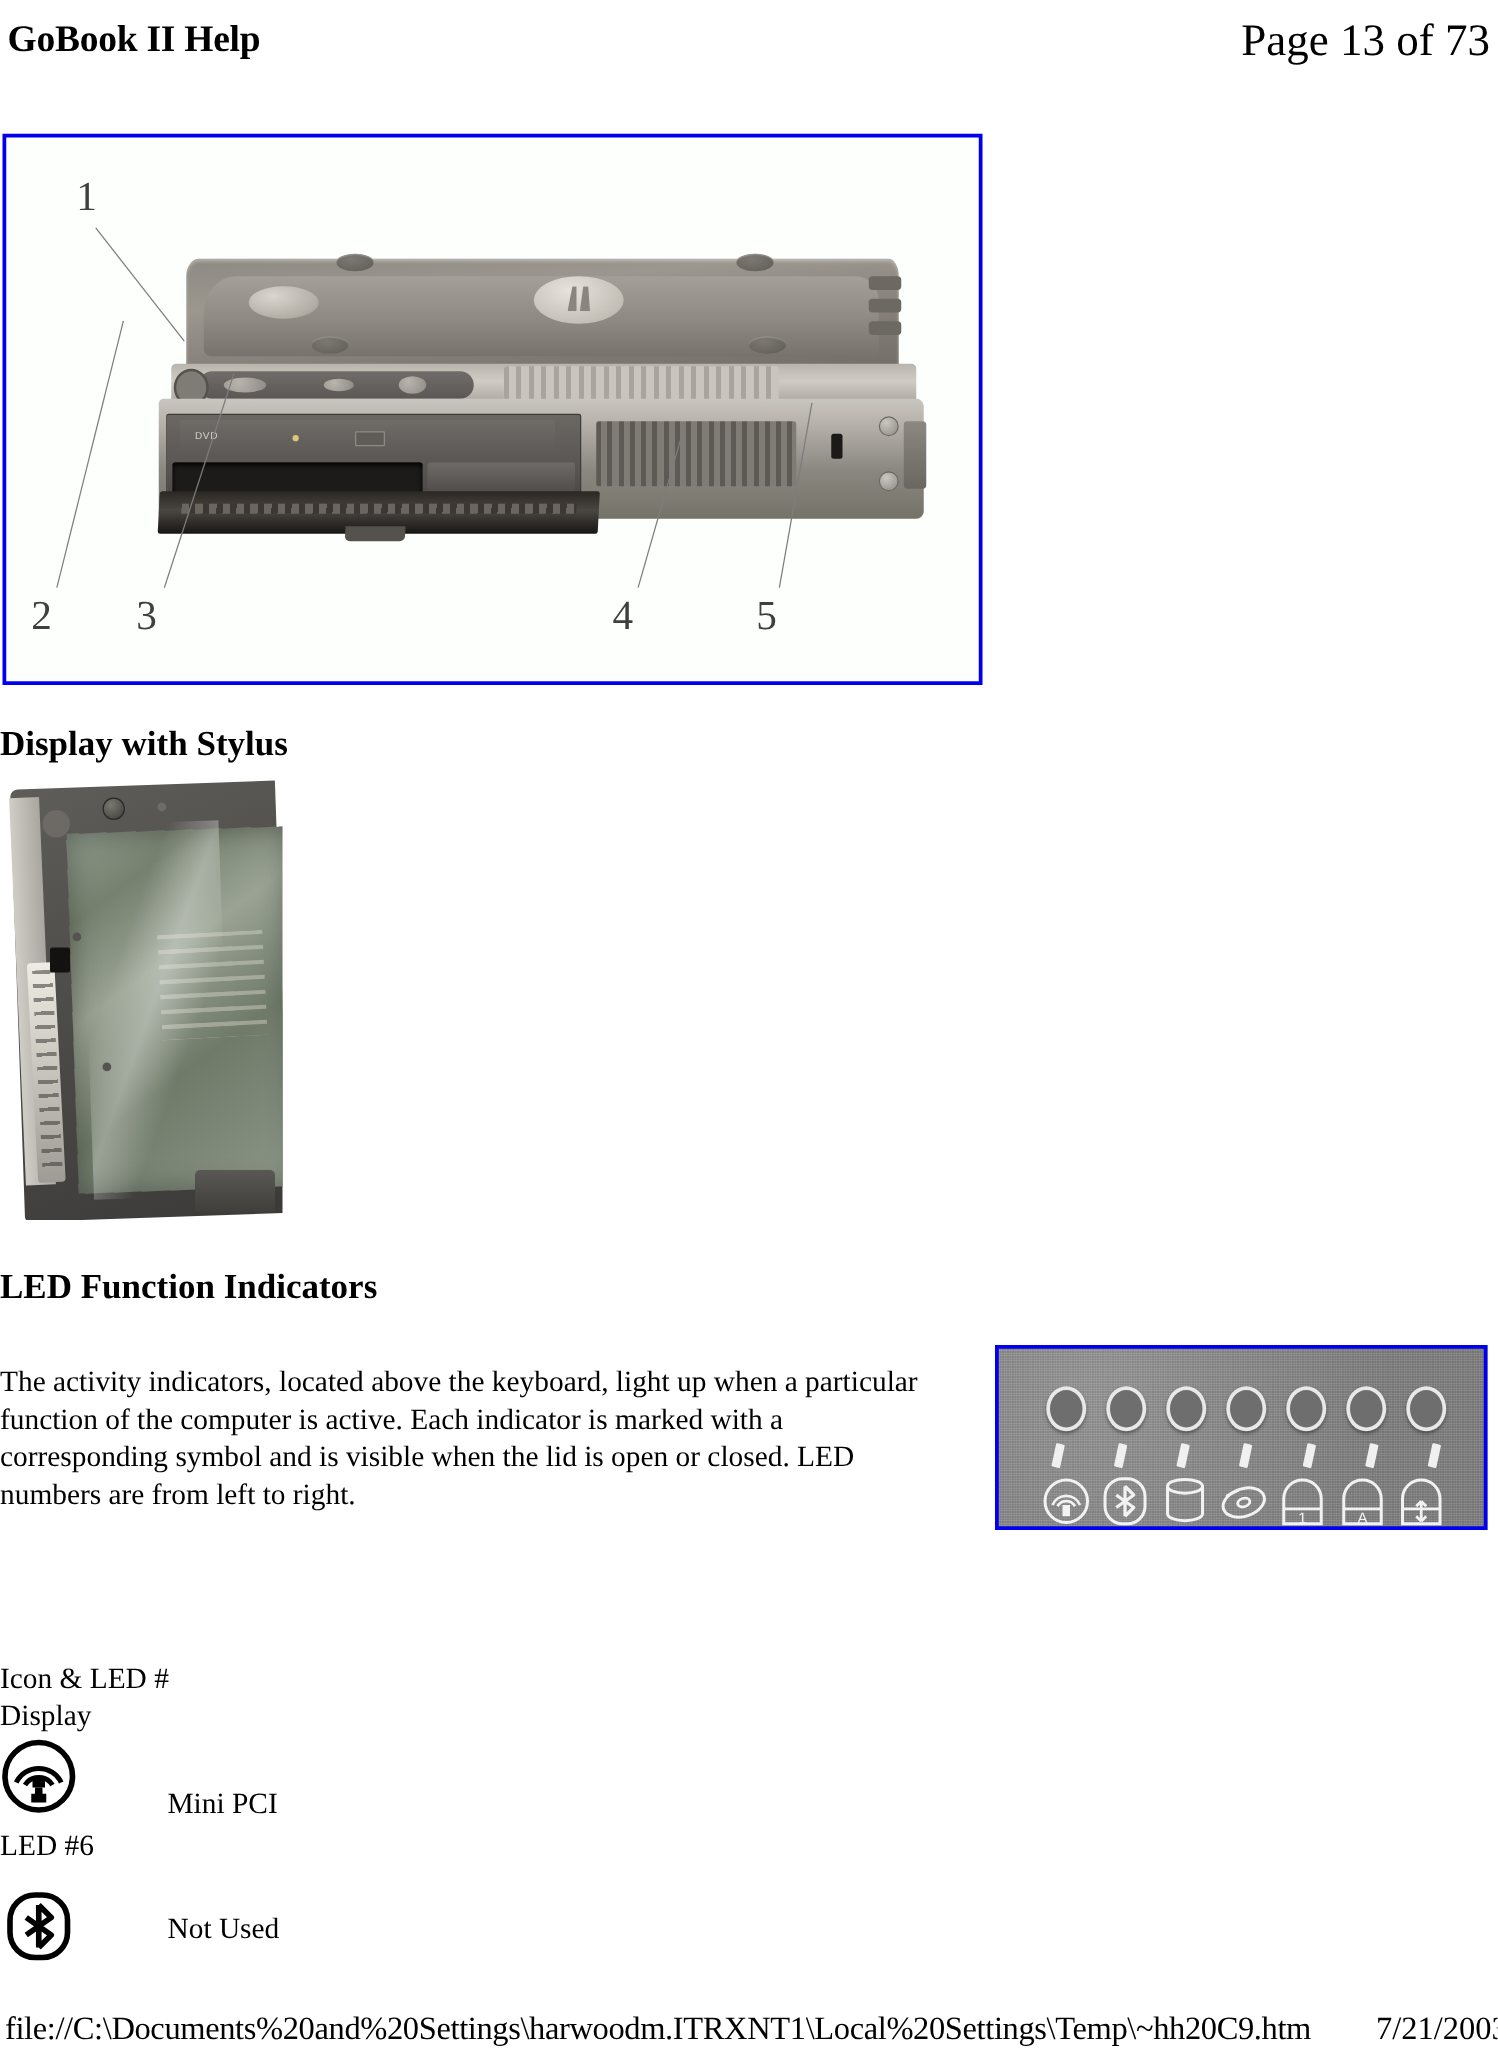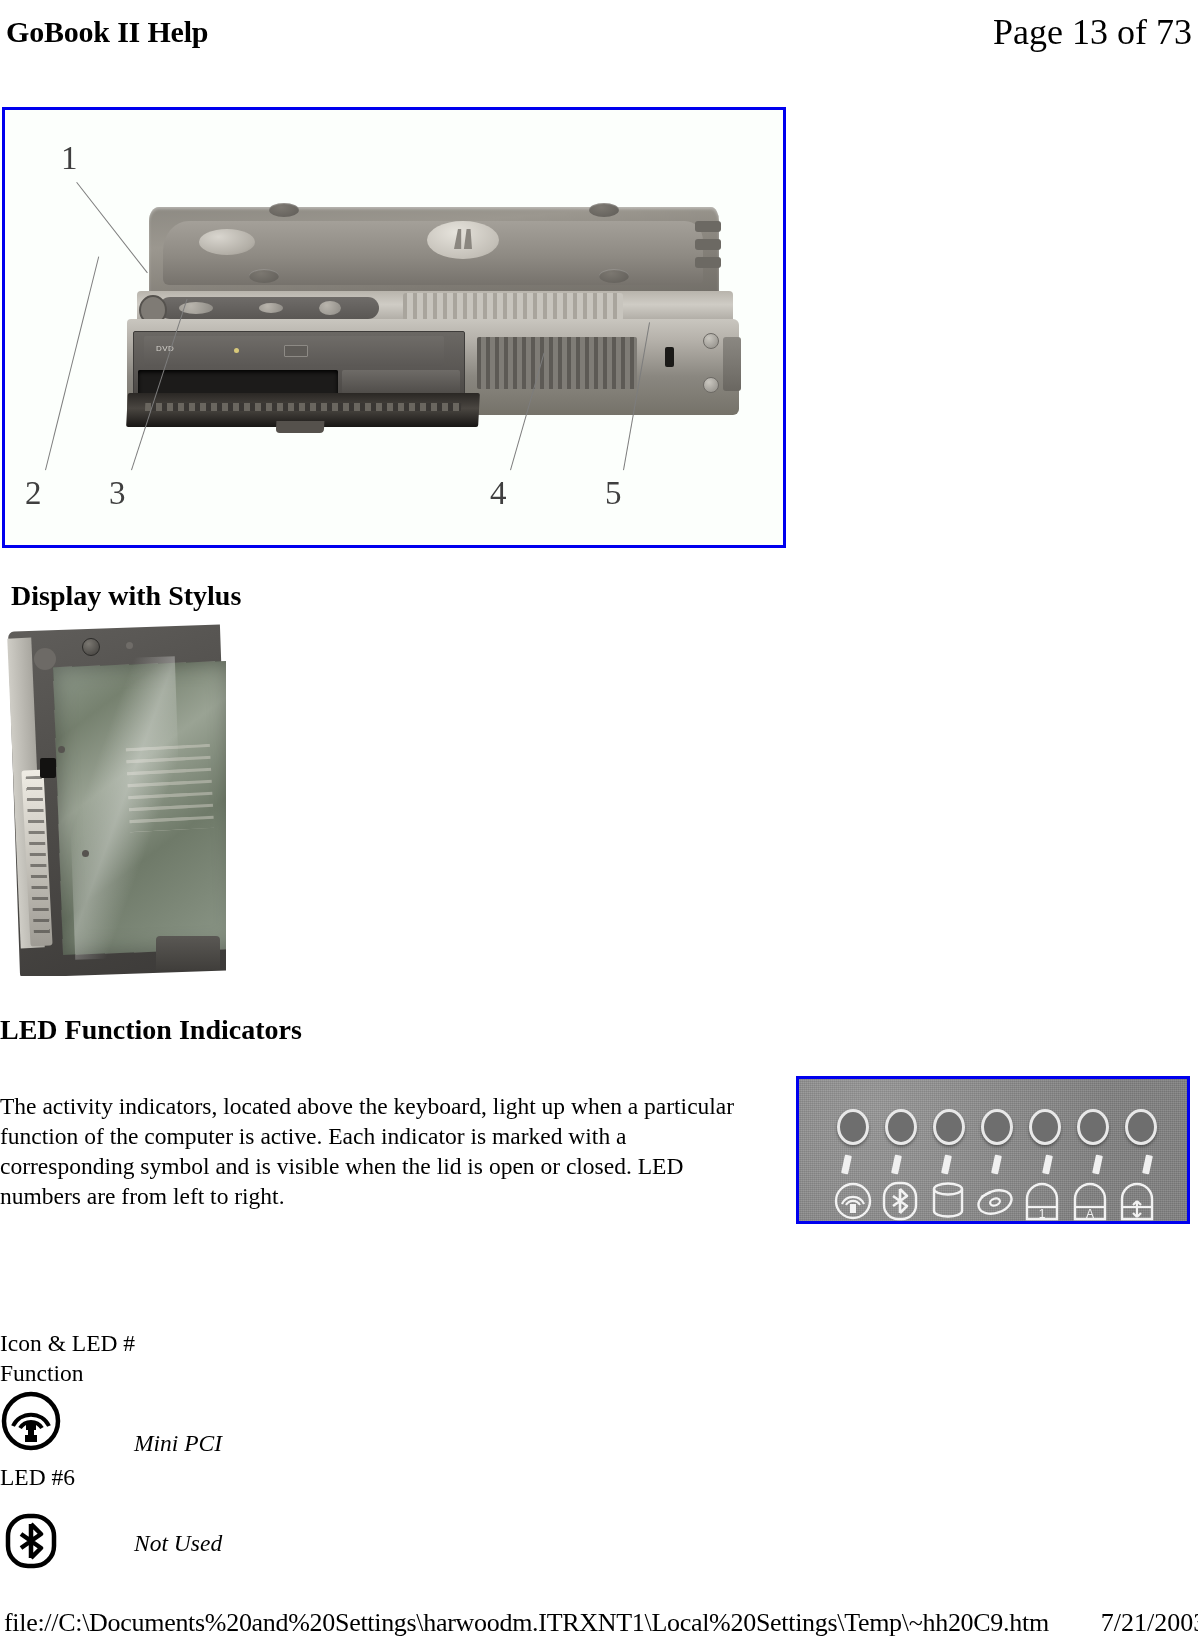--- a/index.html
+++ b/index.html
@@ -272,21 +272,20 @@
   .l4 { left: 505px; top: 360px; width: 122px; transform: rotate(-74deg); }
   .l5 { left: 618px; top: 360px; width: 150px; transform: rotate(-80deg); }
 
   
   .h-display {
     position: absolute;
     left: 0; top: 556px;
     font-size: 28px;
     font-weight: bold;
     line-height: 34px;
-    padding-left: 11px;
   }
 
   
   .figure2 {
     position: absolute;
     left: 0px;
     top: 618px;
     width: 226px;
     height: 358px;
     background: #ffffff;
@@ -473,21 +472,20 @@
     width: 760px;
   }
   .tbl-hdr-1, .tbl-hdr-2 {
     font-size: 23.5px;
     line-height: 30px;
   }
   .tbl-row {
     position: relative;
     display: flex;
     align-items: flex-start;
-    font-style: italic;
   }
   .cell-icon {
     width: 134px;
     min-height: 62px;
     display: flex;
     align-items: flex-start;
     padding-top: 2px;
     box-sizing: border-box;
   }
   .cell-fn {
@@ -694,21 +692,21 @@
         <line x1="5" y1="32" x2="35" y2="32" stroke="#f2f2f2" stroke-width="2.2"></line>
         <path d="M20 26 L20 42 M20 26 L16 30 M20 26 L24 30 M20 42 L16 38 M20 42 L24 38" stroke="#f2f2f2" stroke-width="2.2" fill="none"></path>
       </svg>
     </div>
   </div>
 </div>
 
 <div class="tbl">
 
   <div class="tbl-hdr-1">Icon &amp; LED #</div>
-  <div class="tbl-hdr-2">Function</div>
+  <div class="tbl-hdr-2">Display</div>
 
   <div class="tbl-row">
     <div class="cell-icon">
       <span>
         <svg class="glyph" viewBox="0 0 62 62">
           <circle cx="31" cy="31" r="27" fill="none" stroke="#000" stroke-width="4.5"></circle>
           <path d="M13 36 A20 20 0 0 1 49 36" fill="none" stroke="#000" stroke-width="4"></path>
           <path d="M20 38 A13 13 0 0 1 42 38" fill="none" stroke="#000" stroke-width="4"></path>
           <rect x="26" y="33" width="10" height="7" fill="#000"></rect>
           <rect x="28" y="40" width="6" height="6" fill="#000"></rect>

